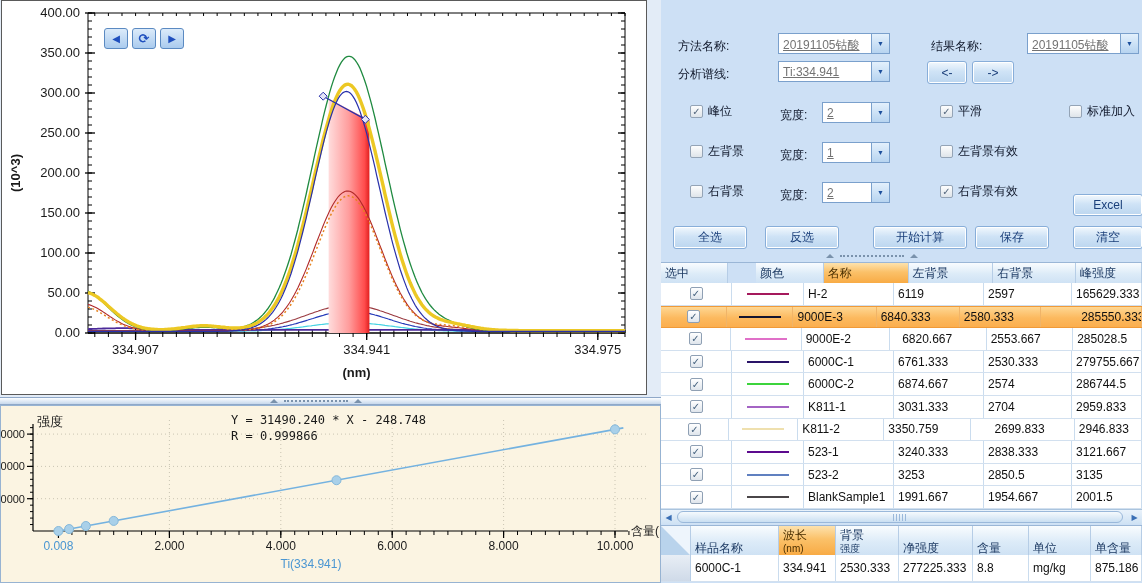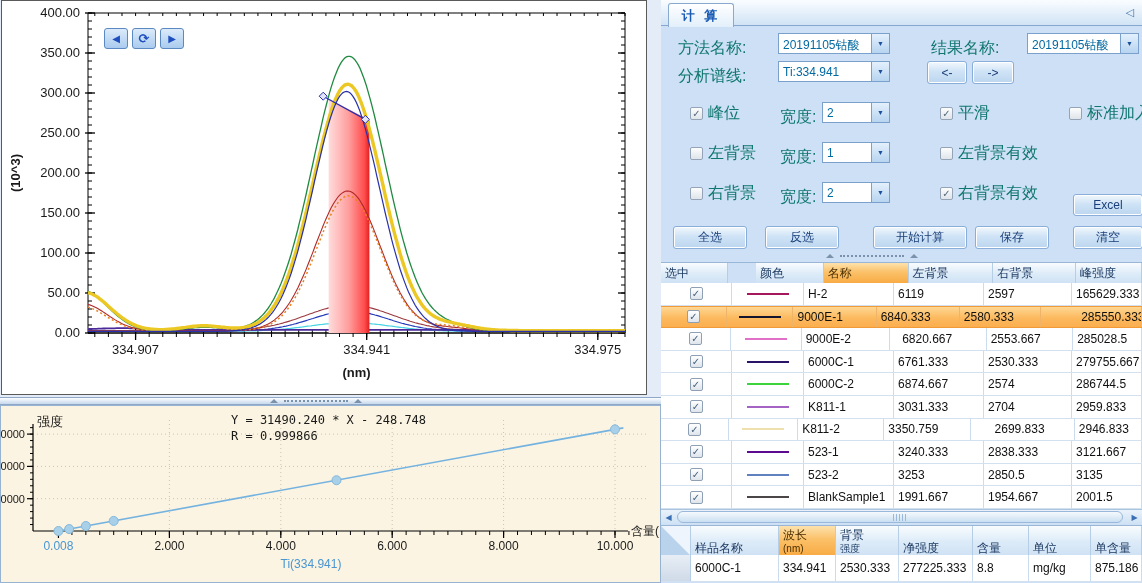--- a/index.html
+++ b/index.html
@@ -19,26 +19,26 @@
   .grip .tri{width:0;height:0;border-left:4px solid transparent;border-right:4px solid transparent;border-bottom:4px solid #7a92ac;}
   #cal-box{left:0;top:405px;width:661px;height:178px;background:#fbf4e2;border:1px solid #97b3d2;box-sizing:border-box;}
   
   #panel{left:661px;top:0;width:481px;height:583px;background:#cde0f5;}
   #tabbar{left:0;top:0;width:481px;height:26px;background:linear-gradient(#fafdff,#d0e3f5);
           border-bottom:1px solid #86a7cf;box-sizing:border-box;}
   #tab{left:7px;top:3px;width:64px;height:23px;background:linear-gradient(#ffffff,#e2effb);
        border:1px solid #8aaacd;border-bottom:none;border-radius:3px 3px 0 0;
        color:#1a5bb5;font-weight:bold;font-size:13px;letter-spacing:3px;
        display:flex;align-items:center;justify-content:center;}
-  .lbl{font-size:16px;color:#0f766e;white-space:nowrap;}
+  .lbl{font-size:12px;color:#0f172a;white-space:nowrap;}
   .btn{border:1px solid #88aed9;border-radius:3px;background:linear-gradient(#f2f8fd,#cfe3f6 45%,#bcd6ef);
        color:#1a3f7a;font-size:12px;display:flex;align-items:center;justify-content:center;cursor:pointer;
        box-shadow:inset 0 0 0 1px #fff;}
   .dd{background:#fff;border:1px solid #7aa0cc;height:21px;box-sizing:border-box;}
-  .dd .v{position:absolute;left:4px;top:3px;font-size:12px;color:#0369a1;white-space:nowrap;}
+  .dd .v{position:absolute;left:4px;top:3px;font-size:12px;color:#737373;white-space:nowrap;text-decoration:underline;}
   .dd .a{position:absolute;right:0;top:0;bottom:0;width:17px;border-left:1px solid #7aa0cc;
          background:linear-gradient(#e3f0fc,#b7d4f0);color:#1c4f9c;font-size:7px;
          display:flex;align-items:center;justify-content:center;cursor:pointer;}
   .cbrow{display:flex;align-items:center;gap:5px;cursor:pointer;}
   .cb{width:13px;height:13px;border:1px solid #94a4b6;border-radius:2px;box-sizing:border-box;
       background:linear-gradient(#fdfdfd,#dfe5ea);display:flex;align-items:center;justify-content:center;
       font-size:10px;font-weight:bold;color:transparent;}
   .cb.on{color:#55687e;}
   
   .hc{display:flex;align-items:center;padding:0 4px;box-sizing:border-box;font-size:12px;color:#1d3a63;
@@ -412,24 +412,20 @@
       <circle cx="614" cy="23.366758000000004" r="4.5" fill="#a9d0e9" stroke="#85b8da" stroke-width="1"></circle>
       <text x="36" y="20" font-size="13" fill="#1a1a1a">强度</text>
       <text x="230" y="18" font-size="12" fill="#1a1a1a" font-family="&quot;DejaVu Sans Mono&quot;,monospace">Y = 31490.240 * X - 248.748</text>
       <text x="230" y="34" font-size="12" fill="#1a1a1a" font-family="&quot;DejaVu Sans Mono&quot;,monospace">R = 0.999866</text>
       <text x="630" y="129" font-size="12" fill="#1a1a1a">含量(</text>
       <text x="310" y="162" text-anchor="middle" font-size="12" fill="#4a96d2">Ti(334.941)</text>
     </svg>
 </div>
 
 <div class="abs" id="panel">
-  <div class="abs" id="tabbar">
-    <div class="abs" id="tab">计 算</div>
-    <div class="abs" id="collapse" style="right:8px;top:6px;">◁</div>
-  </div>
 
   <div class="abs lbl" style="left:17px;top:38px;">方法名称:</div>
   <div class="abs dd" style="left:117px;top:33px;width:112px;">
     <span class="v">20191105钴酸</span>
     <span class="a">▼</span>
   </div>
   <div class="abs lbl" style="left:270px;top:38px;">结果名称:</div>
   <div class="abs dd" style="left:366px;top:33px;width:112px;">
     <span class="v">20191105钴酸</span>
     <span class="a">▼</span>
@@ -526,21 +522,21 @@
         <div class="rc" style="width: 88px;">2597</div>
         <div class="rc" style="width: 70px;">165629.333</div>
       </div>
       <div class="trow sel" style="height: 22.6px;">
         <div class="rc" style="width: 71px;">
           <div class="tcb">✓</div>
         </div>
         <div class="rc" style="width: 72px;">
           <div class="swatch" style="background: rgb(20, 20, 46);"></div>
         </div>
-        <div class="rc" style="width: 90px;">9000E-1</div>
+        <div class="rc" style="width: 90px;">9000E-3</div>
         <div class="rc" style="width: 90px;">6840.333</div>
         <div class="rc" style="width: 88px;">2580.333</div>
         <div class="rc" style="width: 70px; margin-left: 36px;">285550.333</div>
       </div>
       <div class="trow" style="height: 22.6px;">
         <div class="rc" style="width: 71px;">
           <div class="tcb">✓</div>
         </div>
         <div class="rc" style="width: 72px;">
           <div class="swatch" style="background: rgb(224, 112, 200);"></div>

